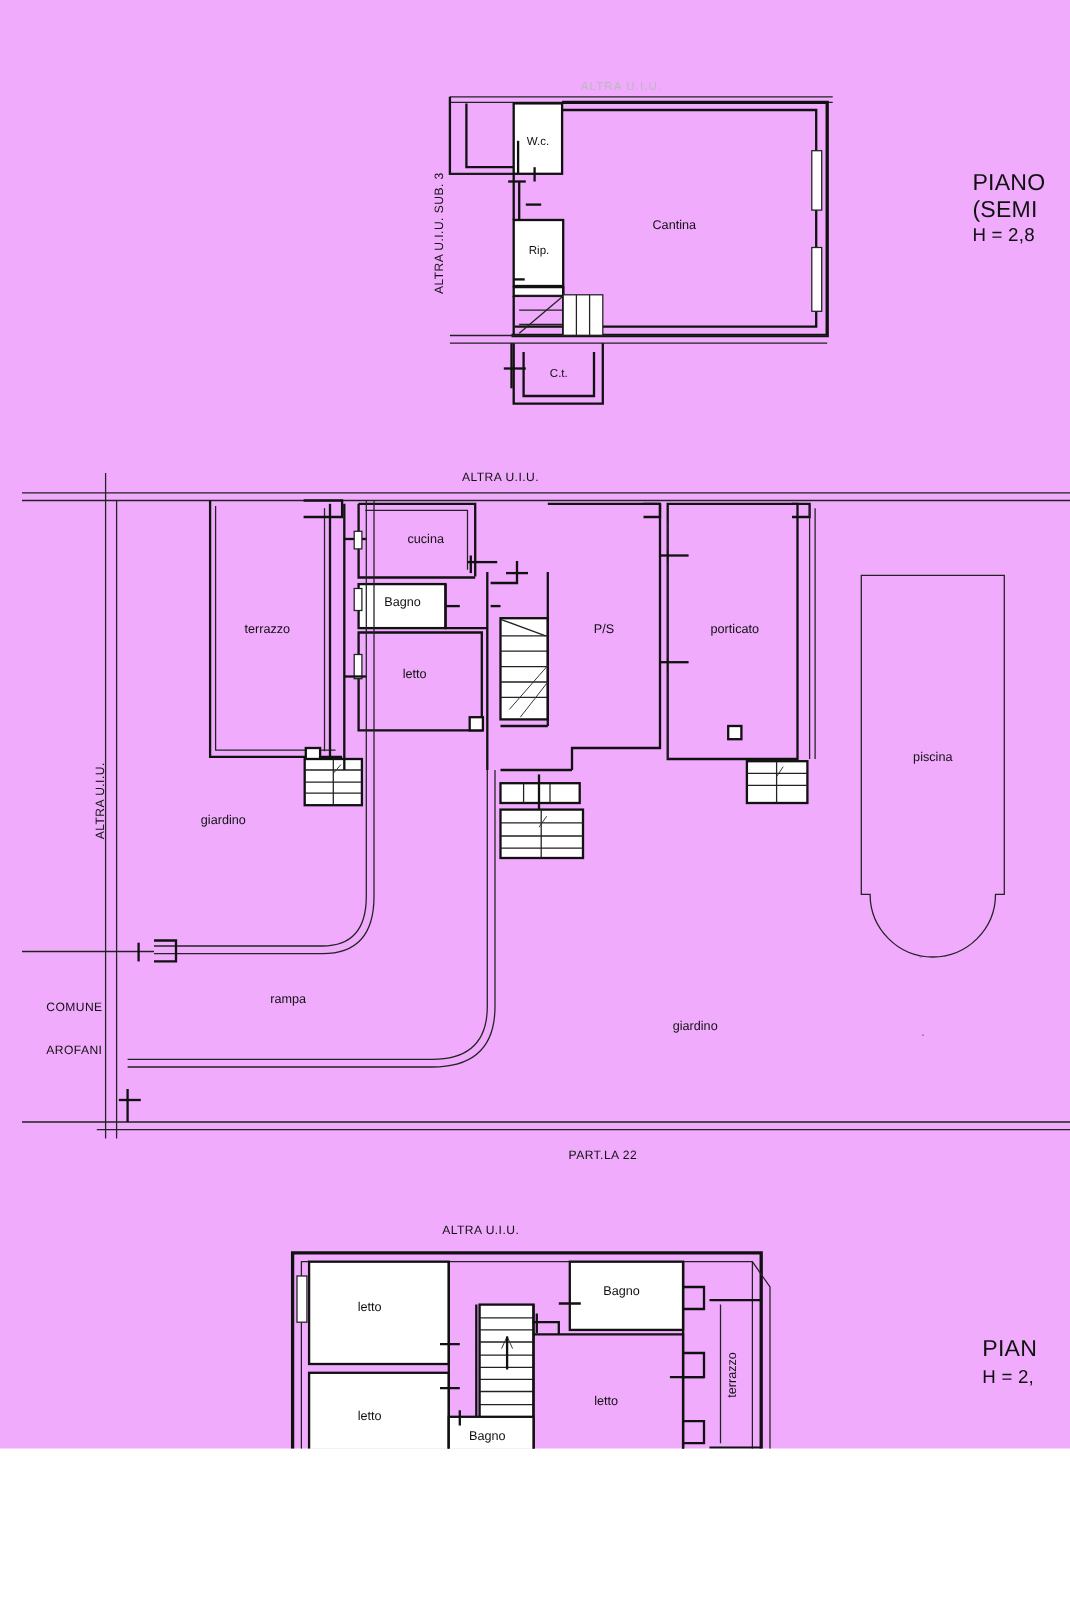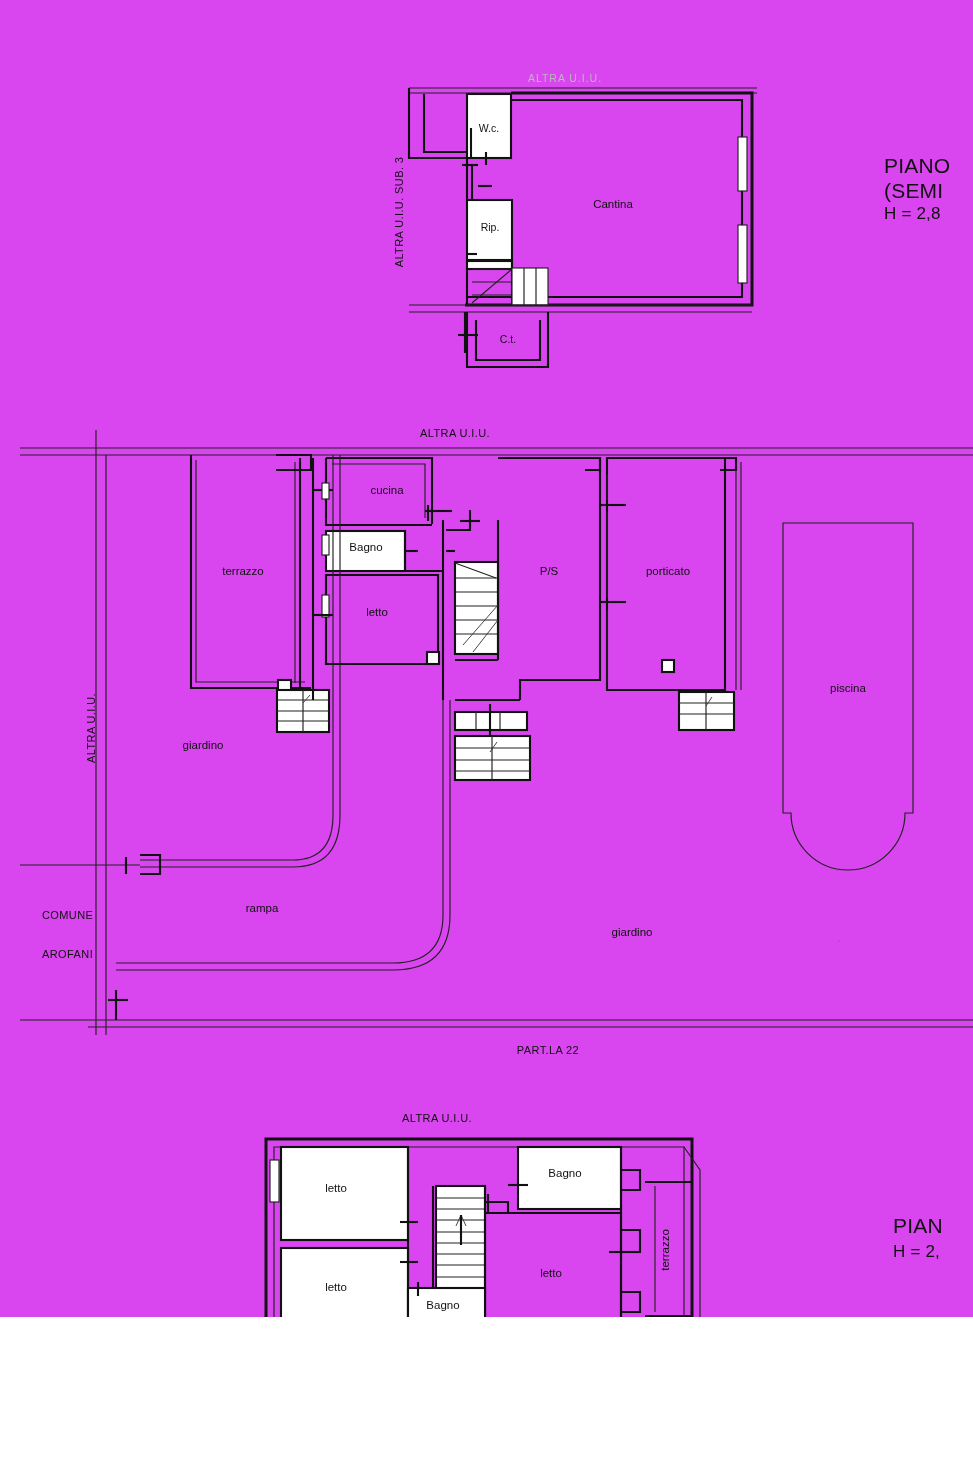--- a/index.html
+++ b/index.html
@@ -9,21 +9,21 @@
     background: #ffffff;
   }
   body {
     font-family: "Liberation Sans", sans-serif;
     color: #1a1a1a;
   }
   #page {
     position: relative;
     width: 973px;
     height: 1317px;
-    background: #d946ef;
+    background: #f0abfc;
     overflow: hidden;
   }
   svg.plan {
     position: absolute;
     left: 0;
     top: 0;
     width: 973px;
     height: 1459px;
   }
   

